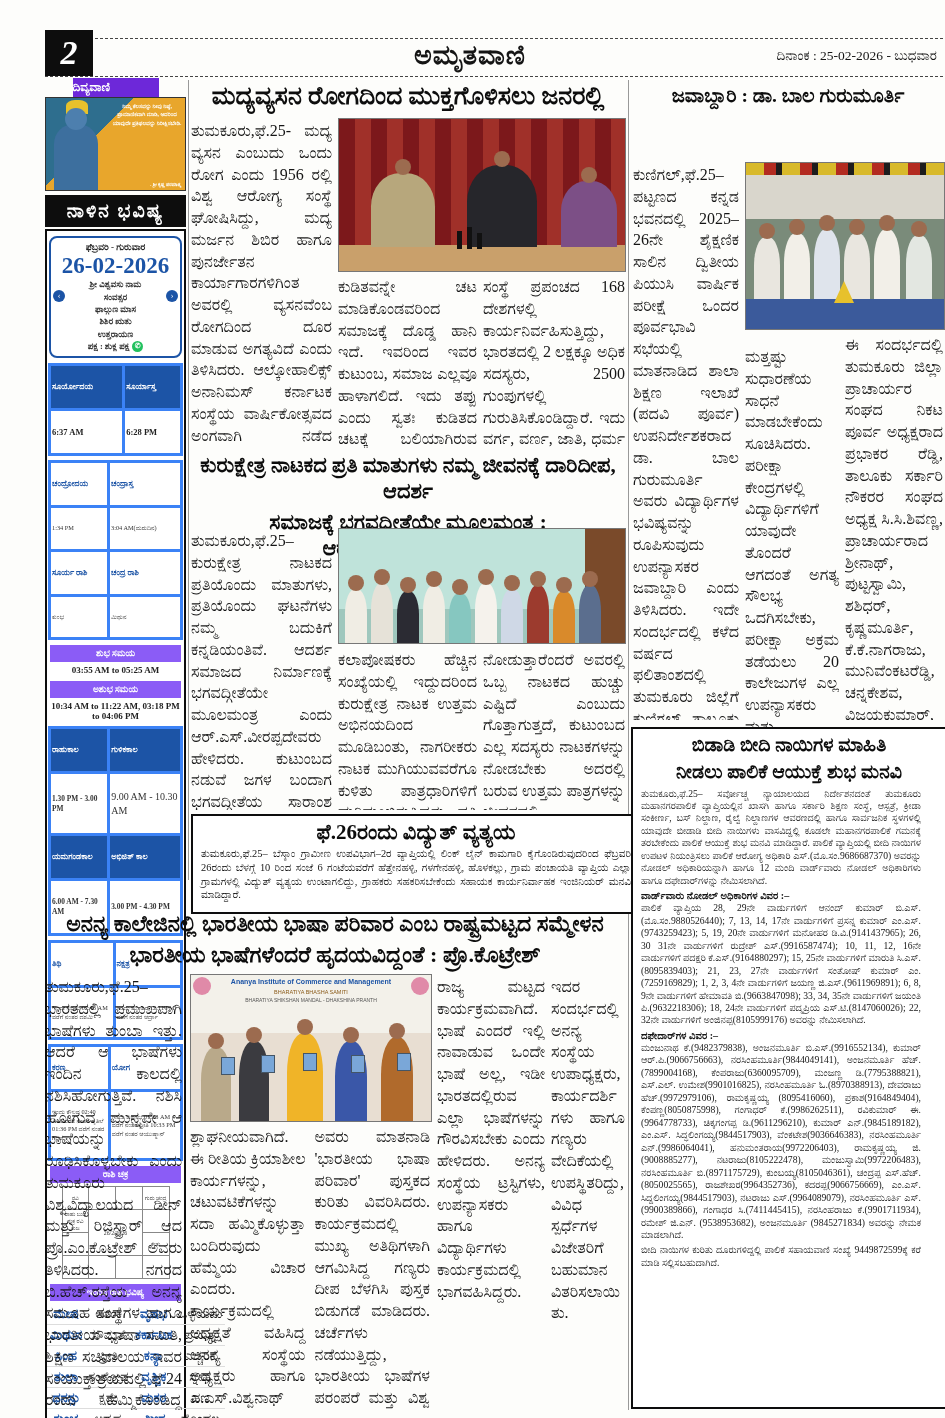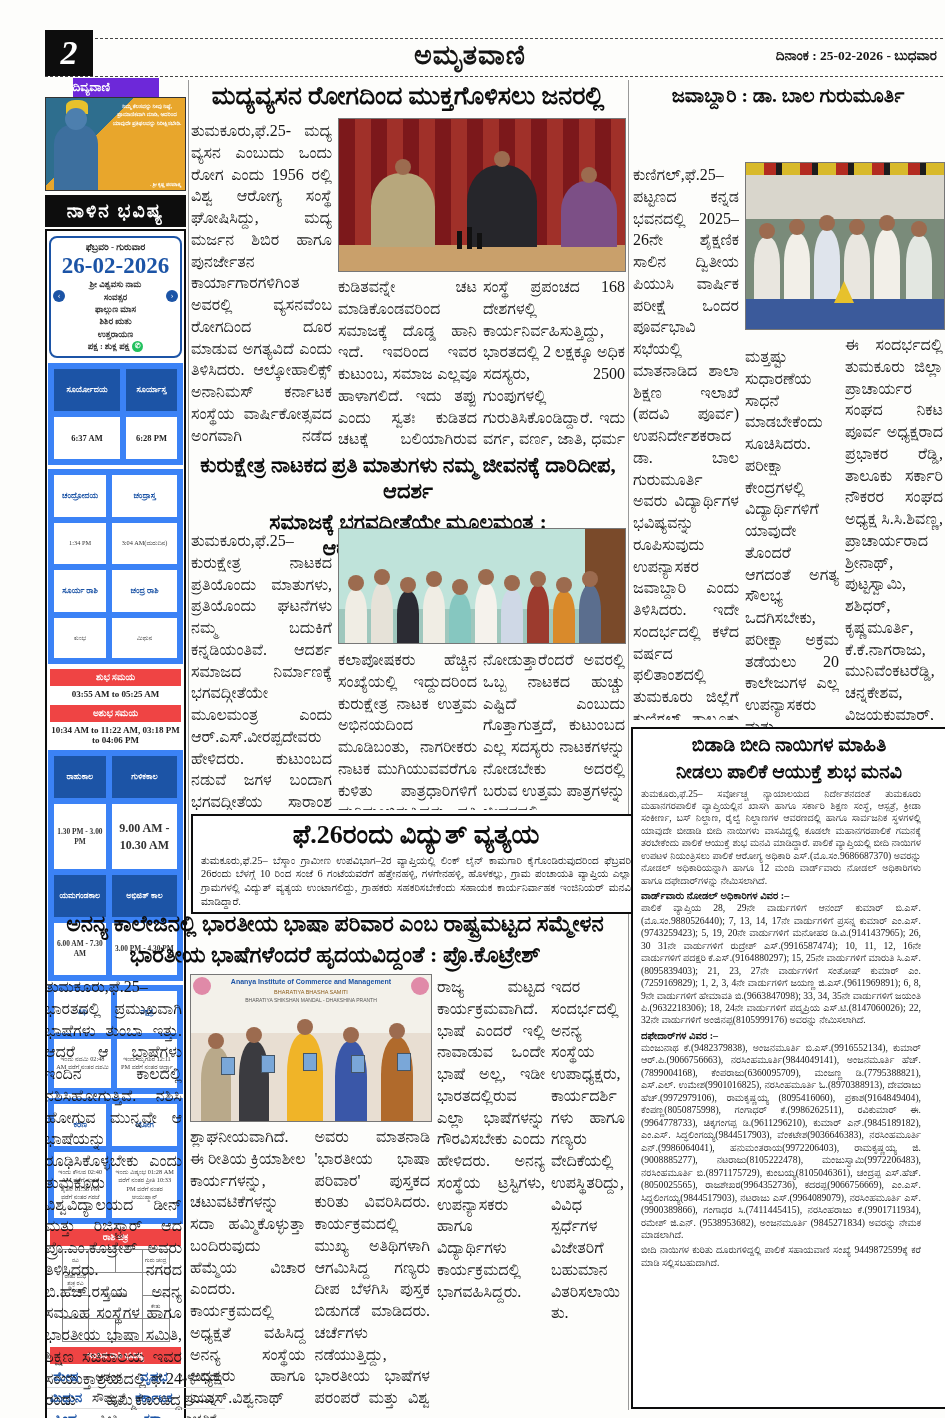--- a/index.html
+++ b/index.html
@@ -6,21 +6,21 @@
   .page{position:relative;width:945px;height:1418px;background:#fdfdfb;margin:0 auto;
         font-family:"Liberation Serif",serif;color:#151515;overflow:hidden;}
   
   .dash{position:absolute;border-top:1.5px dashed #444;}
   .pagenum{position:absolute;left:45px;top:30px;width:48px;height:46px;background:#0d0d0d;
            color:#fff;font-size:34px;font-weight:bold;font-style:italic;display:flex;
            align-items:center;justify-content:center;}
   .masthead{position:absolute;left:300px;top:40px;width:340px;text-align:center;
             font-size:27px;font-weight:bold;letter-spacing:1px;}
   .dateline{position:absolute;right:8px;top:48px;width:300px;text-align:right;
-            font-size:13.5px;font-weight:bold;}
+            font-size:13.5px;font-weight:normal;}
   
   .sidebar{position:absolute;left:45px;top:78px;width:141px;}
   .sb-frame{border:2.5px solid #0d0d0d;margin-top:2px;background:#fff;}
   .divya-title{background:#6d28d9;color:#fff;text-align:left;font-size:12px;font-weight:bold;
                width:86px;margin:0 auto;padding:2px 0;}
   .krishna{position:relative;height:92px;border:1px solid #333;overflow:hidden;
            background:linear-gradient(135deg,#2e6e8e 0 38%,#e8a62c 38%);}
   .krishna .fig{position:absolute;left:8px;bottom:-4px;width:44px;height:70px;border-radius:20px 20px 0 0;
            background:#3d6f9e;}
   .krishna .fig:before{content:"";position:absolute;left:11px;top:-16px;width:22px;height:22px;
@@ -36,26 +36,26 @@
             text-align:center;background:#fff;}
   .cal-day{font-size:9px;font-weight:bold;color:#222;}
   .cal-date{font-size:23px;font-weight:bold;color:#1c54a6;line-height:1.1;}
   .cal-line{font-size:8.5px;font-weight:bold;color:#333;line-height:1.45;}
   .cal-paksha{font-size:8.5px;font-weight:bold;color:#333;margin-top:1px;}
   .chev{position:absolute;top:52px;width:12px;height:12px;border-radius:50%;background:#1c54a6;
         color:#fff;font-size:8px;line-height:12px;text-align:center;}
   .wa{display:inline-block;width:11px;height:11px;border-radius:50%;background:#22c15e;color:#fff;
       font-size:7px;line-height:11px;text-align:center;vertical-align:middle;margin-left:3px;}
   .sb-tbl{width:135px;margin:4px auto;border-collapse:collapse;background:#fff;}
-  .sb-tbl td{border:6px solid #3b82f6;text-align:center;padding:16px 1px;}
+  .sb-tbl td{border:3px solid #3b82f6;padding:16px 1px;}
   .blue-cell{background:#1c54a6;color:#fff;font-size:8px;font-weight:bold;}
   .val-cell{font-size:8.5px;font-weight:bold;color:#222;}
   .lbl-blue{font-size:8px;font-weight:bold;color:#1c54a6;}
   .tiny{font-size:6.3px;color:#333;line-height:1.35;}
-  .bar{background:#ef4444;color:#fff;text-align:center;font-size:9px;font-weight:bold;
+  .bar{background:#8b5cf6;color:#fff;text-align:center;font-size:9px;font-weight:bold;
        padding:3px 0;margin:5px 3px 2px 3px;}
   .bar-val{text-align:center;font-size:9px;font-weight:bold;color:#222;padding:1px 2px;}
   .chakra{width:108px;margin:3px auto;border-collapse:collapse;}
   .chakra td{border:1px solid #888;width:27px;height:22px;font-size:5.8px;text-align:center;
              color:#333;padding:0;}
   .rb-tbl{width:133px;margin:3px auto 6px auto;border-collapse:collapse;}
   .rb-tbl td{font-size:13px;padding:2px 3px;text-align:center;border-bottom:1px solid #ddd;}
   .rb-rashi{color:#1c54a6;font-weight:bold;}
   
   .vline{position:absolute;width:0;border-left:1px solid #999;}
@@ -148,21 +148,21 @@
       <div class="bar-val">10:34 AM to 11:22 AM, 03:18 PM to 04:06 PM</div>
 
       <table class="sb-tbl">
         <tbody>
             <tr>
           <td class="blue-cell">ರಾಹುಕಾಲ</td>
           <td class="blue-cell">ಗುಳಿಕಕಾಲ</td>
         </tr>
         <tr>
           <td class="tiny" style="font-weight:bold;font-size:7.4px;">1.30 PM - 3.00 PM</td>
-          <td class="tiny" style="font-weight:bold;font-size:12px;">9.00 AM - 10.30 AM</td>
+          <td class="tiny" style="font-weight:normal;font-size:10px;">9.00 AM - 10.30 AM</td>
         </tr>
         <tr>
           <td class="blue-cell">ಯಮಗಂಡಕಾಲ</td>
           <td class="blue-cell">ಅಭಿಜಿತ್ ಕಾಲ</td>
         </tr>
         <tr>
           <td class="tiny" style="font-weight:bold;font-size:7.4px;">6.00 AM - 7.30 AM</td>
           <td class="tiny" style="font-weight:bold;font-size:7.4px;">3.00 PM - 4.30 PM</td>
         </tr>
       </tbody>
@@ -314,21 +314,21 @@
       <div class="person" style="left:188px;bottom:0;width:22px;height:58px;background:#9c3b2e;"></div>
       <div class="person" style="left:214px;bottom:0;width:22px;height:52px;background:#d98a2b;"></div>
       <div class="person" style="left:240px;bottom:0;width:22px;height:58px;background:#5b6e8e;"></div>
     </div>
     <div class="bt" style="left:0;top:78px;width:141px;height:280px;">ತುಮಕೂರು,ಫೆ.25– ಕುರುಕ್ಷೇತ್ರ ನಾಟಕದ ಪ್ರತಿಯೊಂದು ಮಾತುಗಳು, ಪ್ರತಿಯೊಂದು ಘಟನೆಗಳು ನಮ್ಮ ಬದುಕಿಗೆ ಕನ್ನಡಿಯಂತಿವೆ. ಆದರ್ಶ ಸಮಾಜದ ನಿರ್ಮಾಣಕ್ಕೆ ಭಗವದ್ಗೀತೆಯೇ ಮೂಲಮಂತ್ರ ಎಂದು ಆರ್.ಎಸ್.ವೀರಪ್ಪದೇವರು ಹೇಳಿದರು. ಕುಟುಂಬದ ನಡುವೆ ಜಗಳ ಬಂದಾಗ ಭಗವದ್ಗೀತೆಯ ಸಾರಾಂಶ ಅರಿತು ನಡೆದರೆ ಬದುಕು ಹಸನಾಗುತ್ತದೆ ಎಂದರು.</div>
     <div class="bt" style="left:147px;top:197px;width:139px;height:161px;">ಕಲಾಪೋಷಕರು ಹೆಚ್ಚಿನ ಸಂಖ್ಯೆಯಲ್ಲಿ ಇದ್ದುದರಿಂದ ಕುರುಕ್ಷೇತ್ರ ನಾಟಕ ಉತ್ತಮ ಅಭಿನಯದಿಂದ ಮೂಡಿಬಂತು, ನಾಗರೀಕರು ನಾಟಕ ಮುಗಿಯುವವರೆಗೂ ಕುಳಿತು ಪಾತ್ರಧಾರಿಗಳಿಗೆ ಹುರಿದುಂಬಿಸುತ್ತಿದ್ದರು, ಪ್ರತಿ ಡೈಲಾಗಿಗೂ ಸಿಳ್ಳೆ, ಚಪ್ಪಾಳೆ ಹೊಡೆದು ನಾಟಕದ ಪಾತ್ರಧಾರಿಗಳನ್ನು ಪ್ರೋತ್ಸಾಹಿಸಿದರು.</div>
     <div class="bt" style="left:292px;top:197px;width:142px;height:161px;">ನೋಡುತ್ತಾರೆಂದರೆ ಅವರಲ್ಲಿ ಒಬ್ಬ ನಾಟಕದ ಹುಚ್ಚು ಎಷ್ಟಿದೆ ಎಂಬುದು ಗೊತ್ತಾಗುತ್ತದೆ, ಕುಟುಂಬದ ಎಲ್ಲ ಸದಸ್ಯರು ನಾಟಕಗಳನ್ನು ನೋಡಬೇಕು ಅದರಲ್ಲಿ ಬರುವ ಉತ್ತಮ ಪಾತ್ರಗಳನ್ನು ಜೀವನದಲ್ಲಿ ಅಳವಡಿಸಿಕೊಳ್ಳಬೇಕು, ಮಕ್ಕಳಿಗೂ ಸಹ ಭಗವದ್ಗೀತೆಯ ಶ್ಲೋಕಗಳನ್ನು ಹೇಳಿಕೊಡಬೇಕು ಎಂದರು.</div>
   </div>
 
   <div class="box" style="left:191px;top:814px;width:430px;height:90px;padding:3px 8px;">
-    <div class="hl" style="font-size:26px;">ಫೆ.26ರಂದು ವಿದ್ಯುತ್ ವ್ಯತ್ಯಯ</div>
+    <div class="hl" style="font-size:21px;">ಫೆ.26ರಂದು ವಿದ್ಯುತ್ ವ್ಯತ್ಯಯ</div>
     <div style="font-size:10.4px;line-height:1.32;text-align:justify;margin-top:2px;">ತುಮಕೂರು,ಫೆ.25– ಬೆಸ್ಕಾಂ ಗ್ರಾಮೀಣ ಉಪವಿಭಾಗ–2ರ ವ್ಯಾಪ್ತಿಯಲ್ಲಿ ಲಿಂಕ್ ಲೈನ್ ಕಾಮಗಾರಿ ಕೈಗೊಂಡಿರುವುದರಿಂದ ಫೆಬ್ರವರಿ 26ರಂದು ಬೆಳಗ್ಗೆ 10 ರಿಂದ ಸಂಜೆ 6 ಗಂಟೆಯವರೆಗೆ ಹೆತ್ತೇನಹಳ್ಳಿ, ಗಳಗೇನಹಳ್ಳಿ, ಹೊಳಕಲ್ಲು, ಗ್ರಾಮ ಪಂಚಾಯತಿ ವ್ಯಾಪ್ತಿಯ ಎಲ್ಲಾ ಗ್ರಾಮಗಳಲ್ಲಿ ವಿದ್ಯುತ್ ವ್ಯತ್ಯಯ ಉಂಟಾಗಲಿದ್ದು, ಗ್ರಾಹಕರು ಸಹಕರಿಸಬೇಕೆಂದು ಸಹಾಯಕ ಕಾರ್ಯನಿರ್ವಾಹಕ ಇಂಜಿನಿಯರ್ ಮನವಿ ಮಾಡಿದ್ದಾರೆ.</div>
   </div>
 
   <div class="art" style="left:45px;top:910px;width:580px;height:500px;">
     <div class="hl" style="font-size:22px;">ಅನನ್ಯ ಕಾಲೇಜಿನಲ್ಲಿ ಭಾರತೀಯ ಭಾಷಾ ಪರಿವಾರ ಎಂಬ ರಾಷ್ಟ್ರಮಟ್ಟದ ಸಮ್ಮೇಳನ</div>
     <div class="hl" style="font-size:22px;margin-top:3px;">ಭಾರತೀಯ ಭಾಷೆಗಳೆಂದರೆ ಹೃದಯವಿದ್ದಂತೆ : ಪ್ರೊ.ಕೊಟ್ರೇಶ್</div>
     <div class="photo" style="left:145px;top:64px;width:240px;height:146px;background:linear-gradient(#f3f1ea 0 40%,#e8ded2 40%);">
       <div style="position:absolute;left:14px;top:3px;right:14px;text-align:center;color:#1c54a6;font-size:7px;font-weight:bold;font-family:'Liberation Sans',sans-serif;">Ananya Institute of Commerce and Management</div>
       <div style="position:absolute;left:14px;top:14px;right:14px;text-align:center;color:#8a5a18;font-size:5.5px;font-family:'Liberation Sans',sans-serif;">BHARATIYA BHASHA SAMITI</div>
       <div style="position:absolute;left:14px;top:22px;right:14px;text-align:center;color:#555;font-size:5px;font-family:'Liberation Sans',sans-serif;">BHARATIYA SHIKSHAN MANDAL - DHAKSHINA PRANTH</div>

